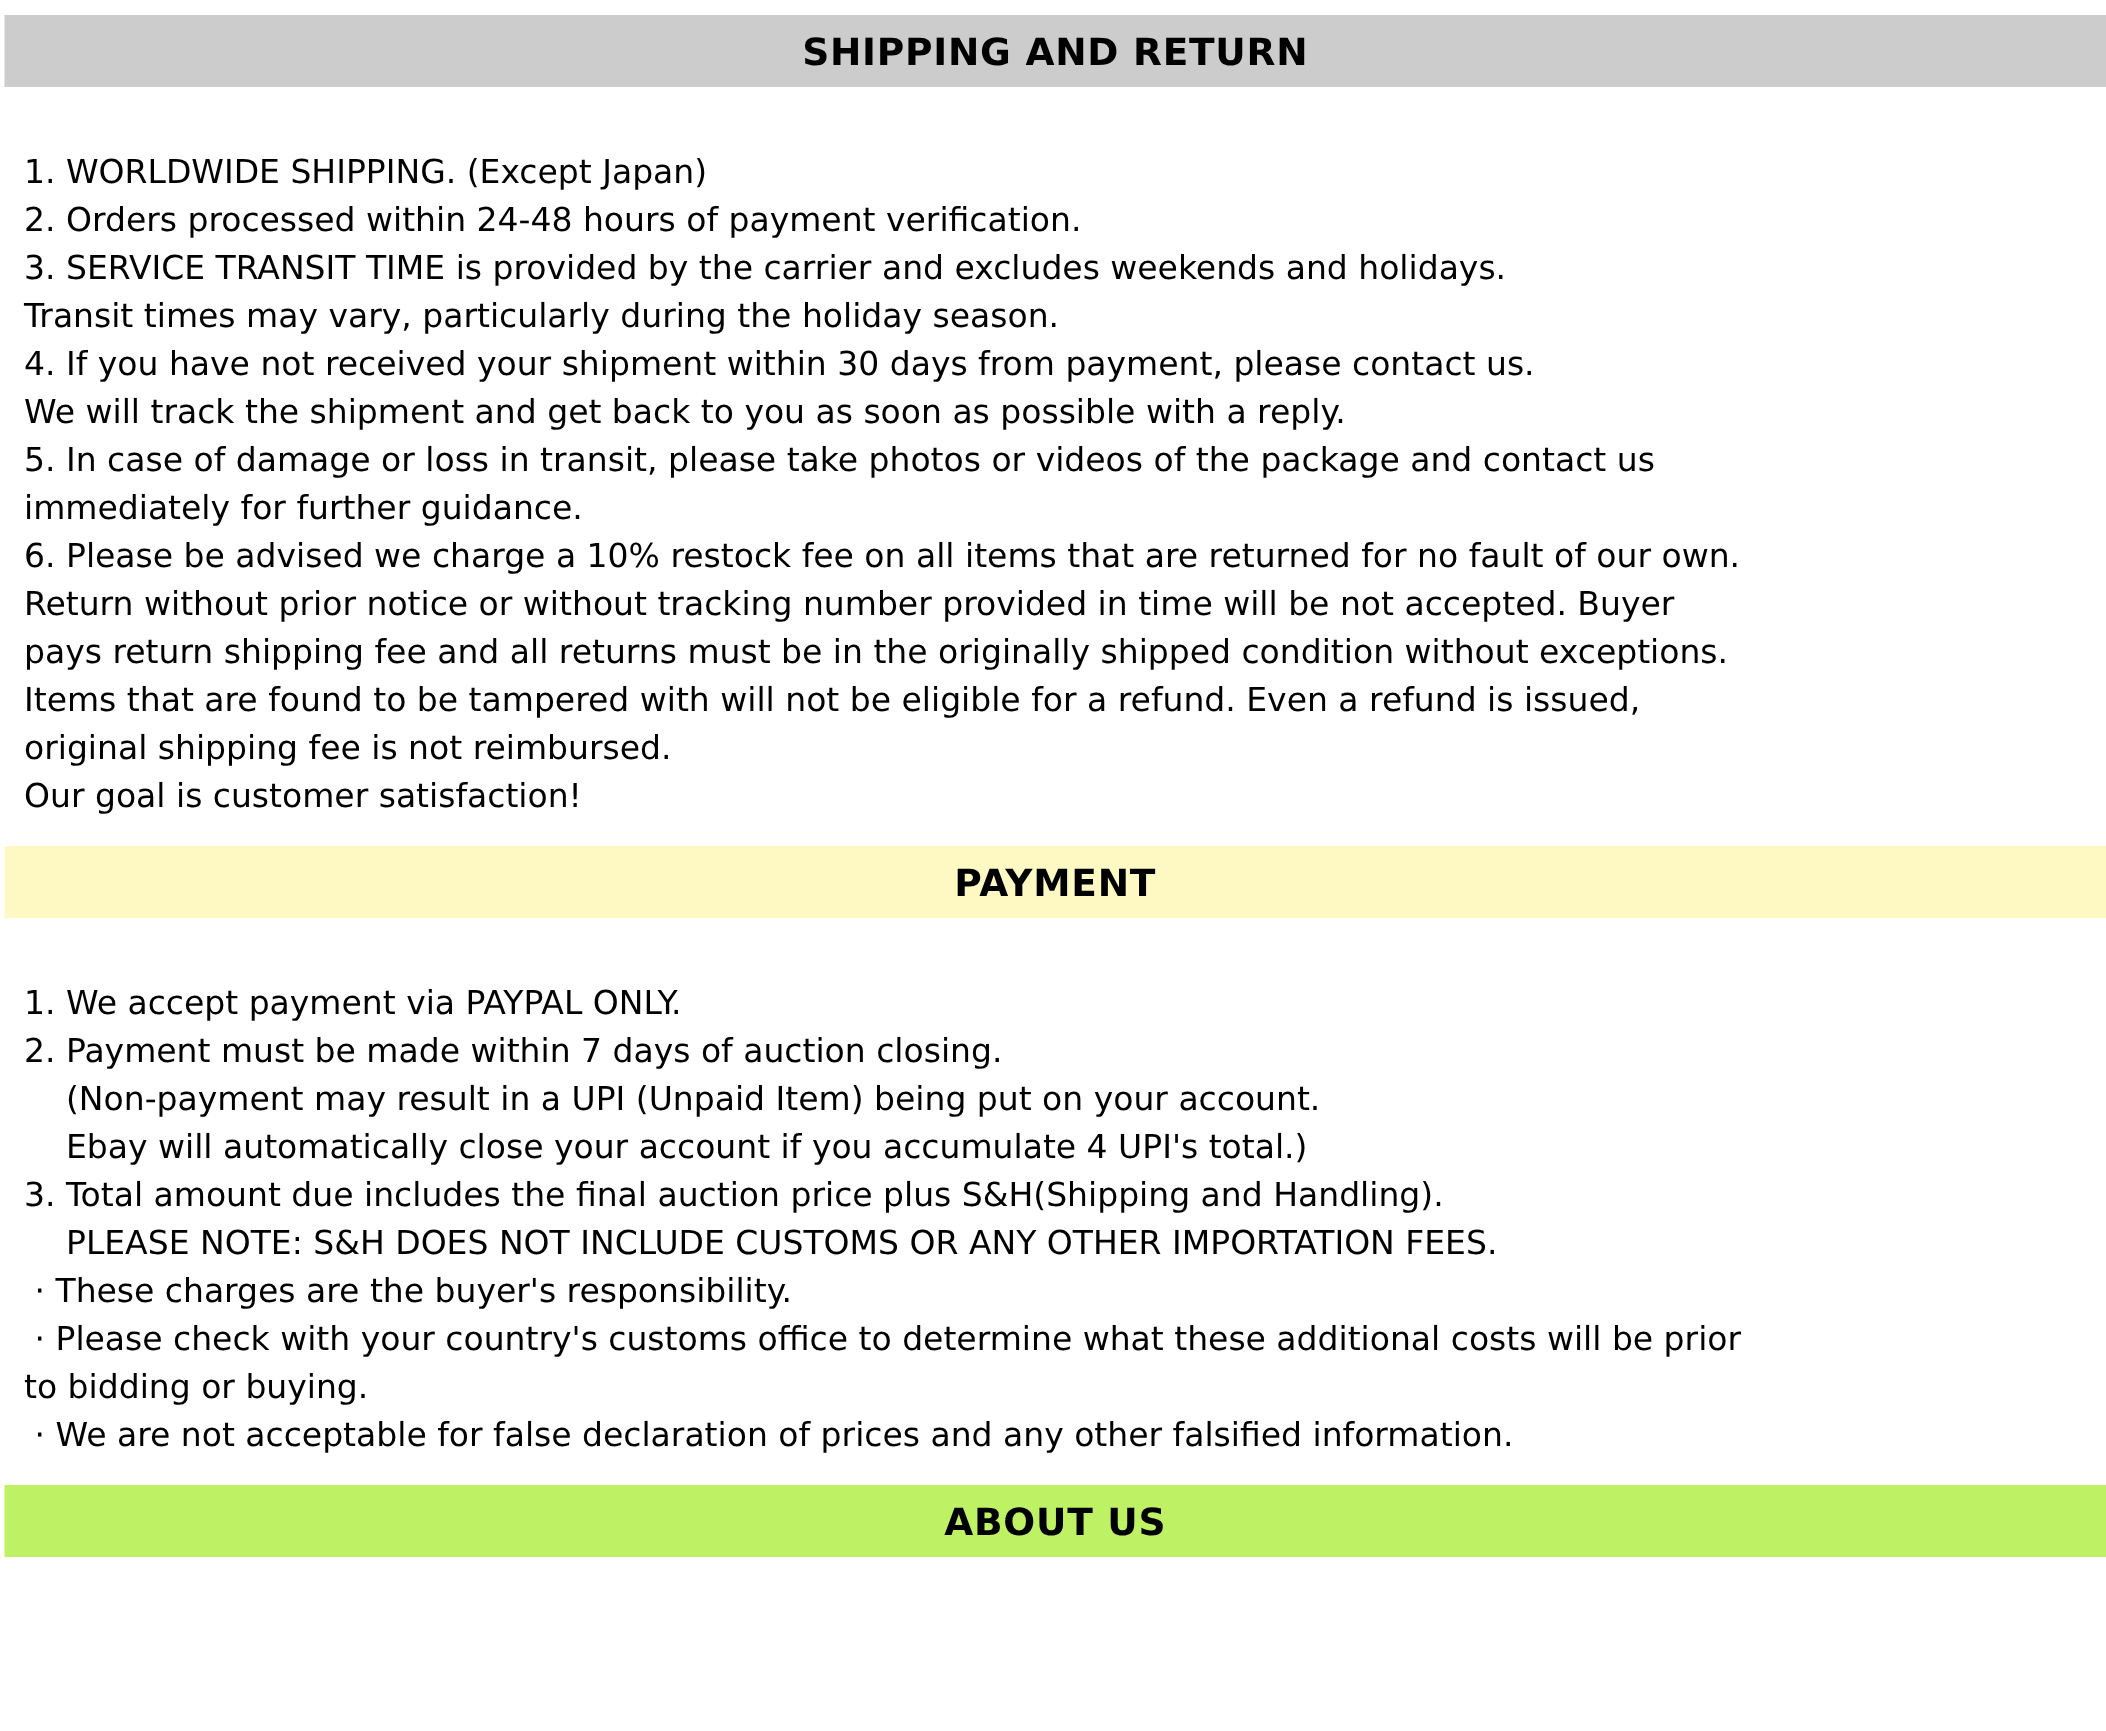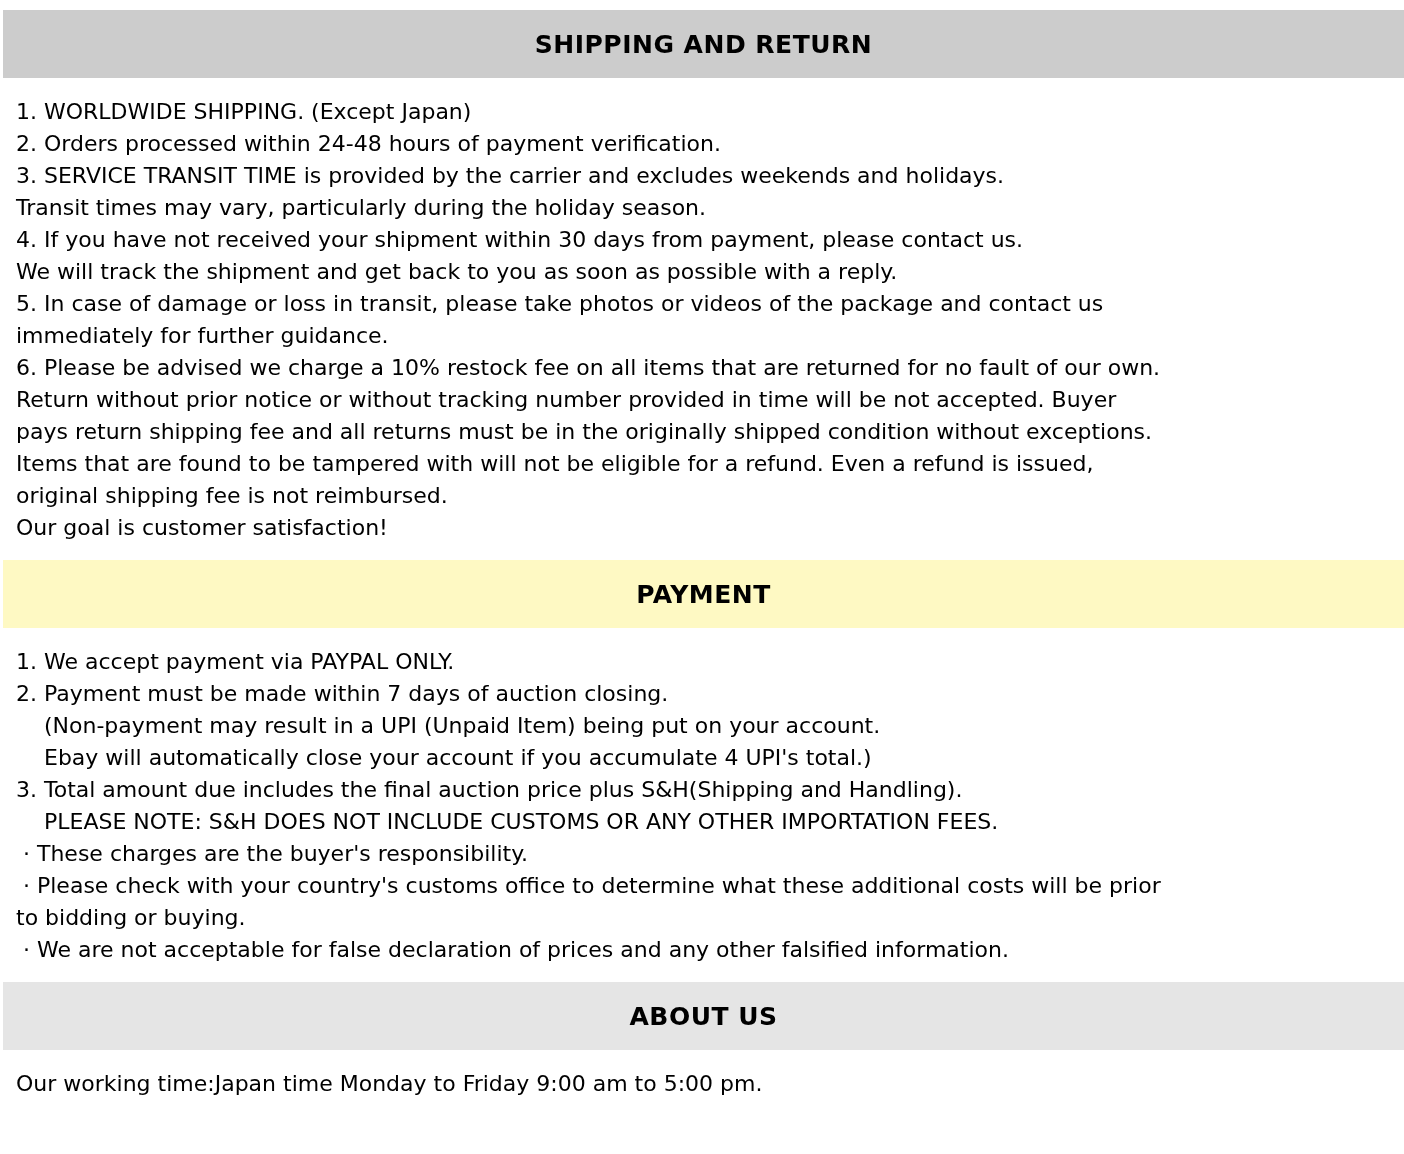--- a/index.html
+++ b/index.html
@@ -8,57 +8,58 @@
     background: #ffffff;
   }
   body {
     width: 1404px;
     min-height: 1154px;
     font-family: "DejaVu Sans", sans-serif;
     font-size: 22px;
     color: #000000;
   }
   .section-bar {
-    height: 68px;
+    height: 48px;
     margin-left: 3px;
     display: flex;
     align-items: center;
     justify-content: center;
     background: #cccccc;
   }
   .section-bar.first {
     margin-top: 10px;
   }
   .bar-title {
     font-weight: bold;
     font-size: 25px;
     letter-spacing: 0.5px;
     white-space: pre;
   }
   .section-body {
     padding: 18px 8px 16px 16px;
     line-height: 32px;
     white-space: pre-wrap;
+    margin-top: 24px;
   }
   .text-line {
     min-height: 32px;
   }
 </style>
 </head>
 <body>
 
 <div class="section-bar first" style="background-color: rgb(204, 204, 204);">
   <span class="bar-title">SHIPPING AND RETURN</span>
 </div>
 
 <div class="section-body"><div class="text-line">1. WORLDWIDE SHIPPING. (Except Japan)</div><div class="text-line">2. Orders processed within 24-48 hours of payment verification.</div><div class="text-line">3. SERVICE TRANSIT TIME is provided by the carrier and excludes weekends and holidays.</div><div class="text-line">Transit times may vary, particularly during the holiday season.</div><div class="text-line">4. If you have not received your shipment within 30 days from payment, please contact us.</div><div class="text-line">We will track the shipment and get back to you as soon as possible with a reply.</div><div class="text-line">5. In case of damage or loss in transit, please take photos or videos of the package and contact us</div><div class="text-line">immediately for further guidance.</div><div class="text-line">6. Please be advised we charge a 10% restock fee on all items that are returned for no fault of our own.</div><div class="text-line">Return without prior notice or without tracking number provided in time will be not accepted. Buyer</div><div class="text-line">pays return shipping fee and all returns must be in the originally shipped condition without exceptions.</div><div class="text-line">Items that are found to be tampered with will not be eligible for a refund. Even a refund is issued,</div><div class="text-line">original shipping fee is not reimbursed.</div><div class="text-line">Our goal is customer satisfaction!</div></div>
 
 <div class="section-bar" style="background-color: #fef9c3;">
   <span class="bar-title">PAYMENT</span>
 </div>
 
 <div class="section-body"><div class="text-line">1. We accept payment via PAYPAL ONLY.</div><div class="text-line">2. Payment must be made within 7 days of auction closing.</div><div class="text-line">    (Non-payment may result in a UPI (Unpaid Item) being put on your account.</div><div class="text-line">    Ebay will automatically close your account if you accumulate 4 UPI's total.)</div><div class="text-line">3. Total amount due includes the final auction price plus S&amp;H(Shipping and Handling).</div><div class="text-line">    PLEASE NOTE: S&amp;H DOES NOT INCLUDE CUSTOMS OR ANY OTHER IMPORTATION FEES.</div><div class="text-line"> · These charges are the buyer's responsibility.</div><div class="text-line"> · Please check with your country's customs office to determine what these additional costs will be prior</div><div class="text-line">to bidding or buying.</div><div class="text-line"> · We are not acceptable for false declaration of prices and any other falsified information.</div></div>
 
-<div class="section-bar" style="background-color: #e5e5e5;">
+<div class="section-bar" style="background-color: #bef264;">
   <span class="bar-title">ABOUT US</span>
 </div>
 
-<div class="section-body"><div class="text-line">Our working time:Japan time Monday to Friday 9:00 am to 5:00 pm.</div></div>
+<div class="section-body"></div>
 
 </body></html>

